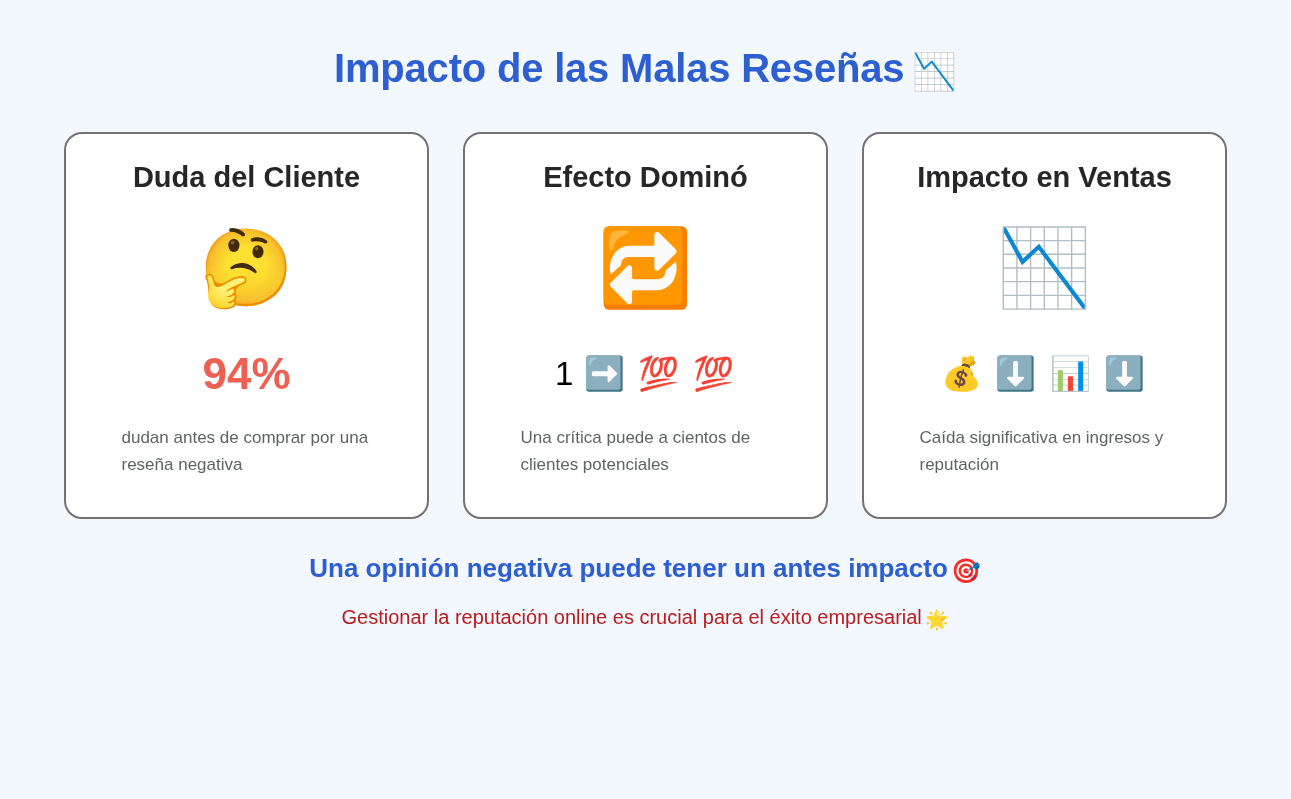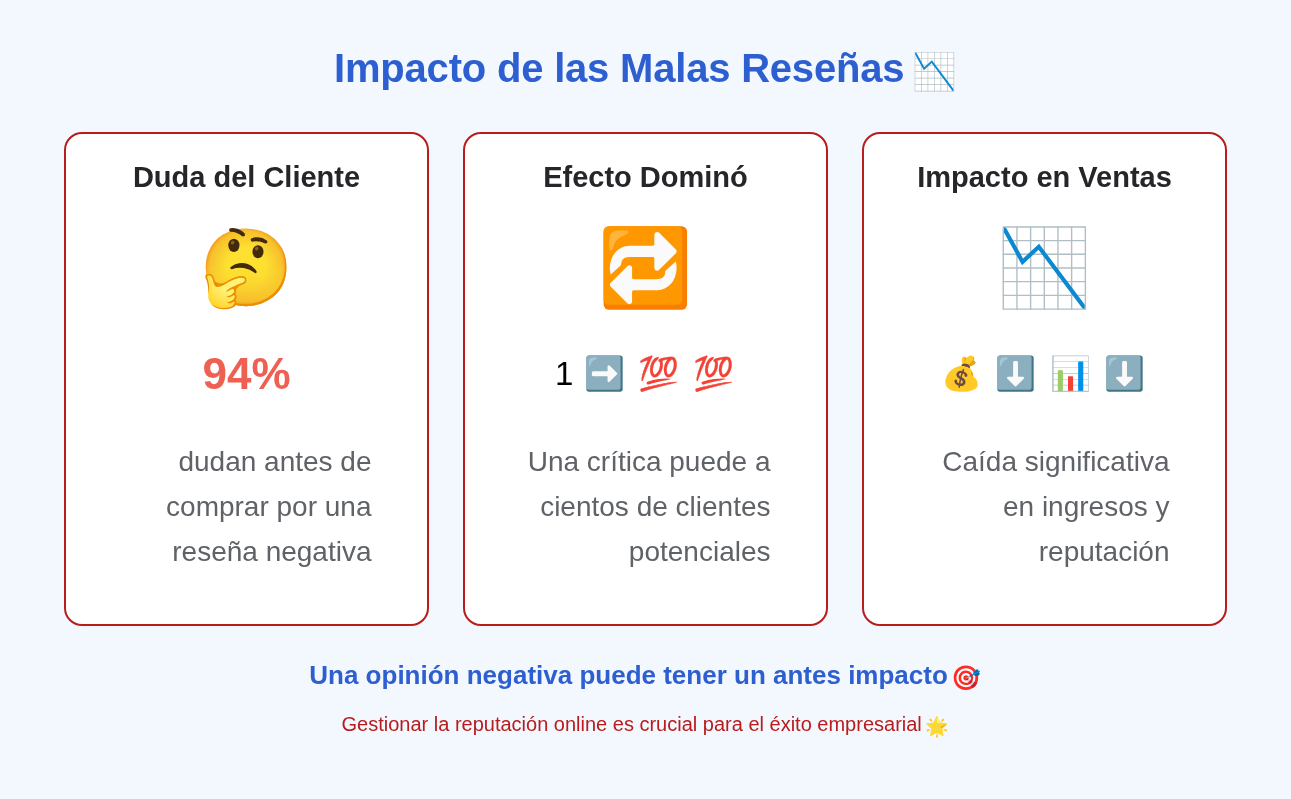--- a/index.html
+++ b/index.html
@@ -45,21 +45,21 @@
   .cards-row {
     margin-top: 39px;
     display: flex;
     align-items: flex-start;
     justify-content: center;
     gap: 34px;
   }
   .card {
     width: 365px;
     background: #ffffff;
-    border: 2px solid #b91c1c;
+    border: 2px solid #737373;
     border-radius: 18px;
     box-sizing: border-box;
     padding: 26px 18px 22px 18px;
     display: flex;
     flex-direction: column;
     align-items: center;
     box-shadow: 0 1px 2px rgba(0,0,0,0.02);
   }
   .card-title {
     margin: 0;
@@ -95,24 +95,24 @@
   }
   .stat-emoji-row {
     font-size: 33px;
     line-height: 1;
     letter-spacing: 2px;
   }
   .stat-emoji-row.tight {
     letter-spacing: 1px;
   }
   .card-desc {
-    margin-top: 40px;
-    font-size: 28px;
+    margin-top: 24px;
+    font-size: 17px;
     color: #5f6368;
-    text-align: right;
+    text-align: left;
     line-height: 1.6;
     max-width: 250px;
   }
 
   
   .footer {
     margin-top: 34px;
     display: flex;
     flex-direction: column;
     align-items: center;

